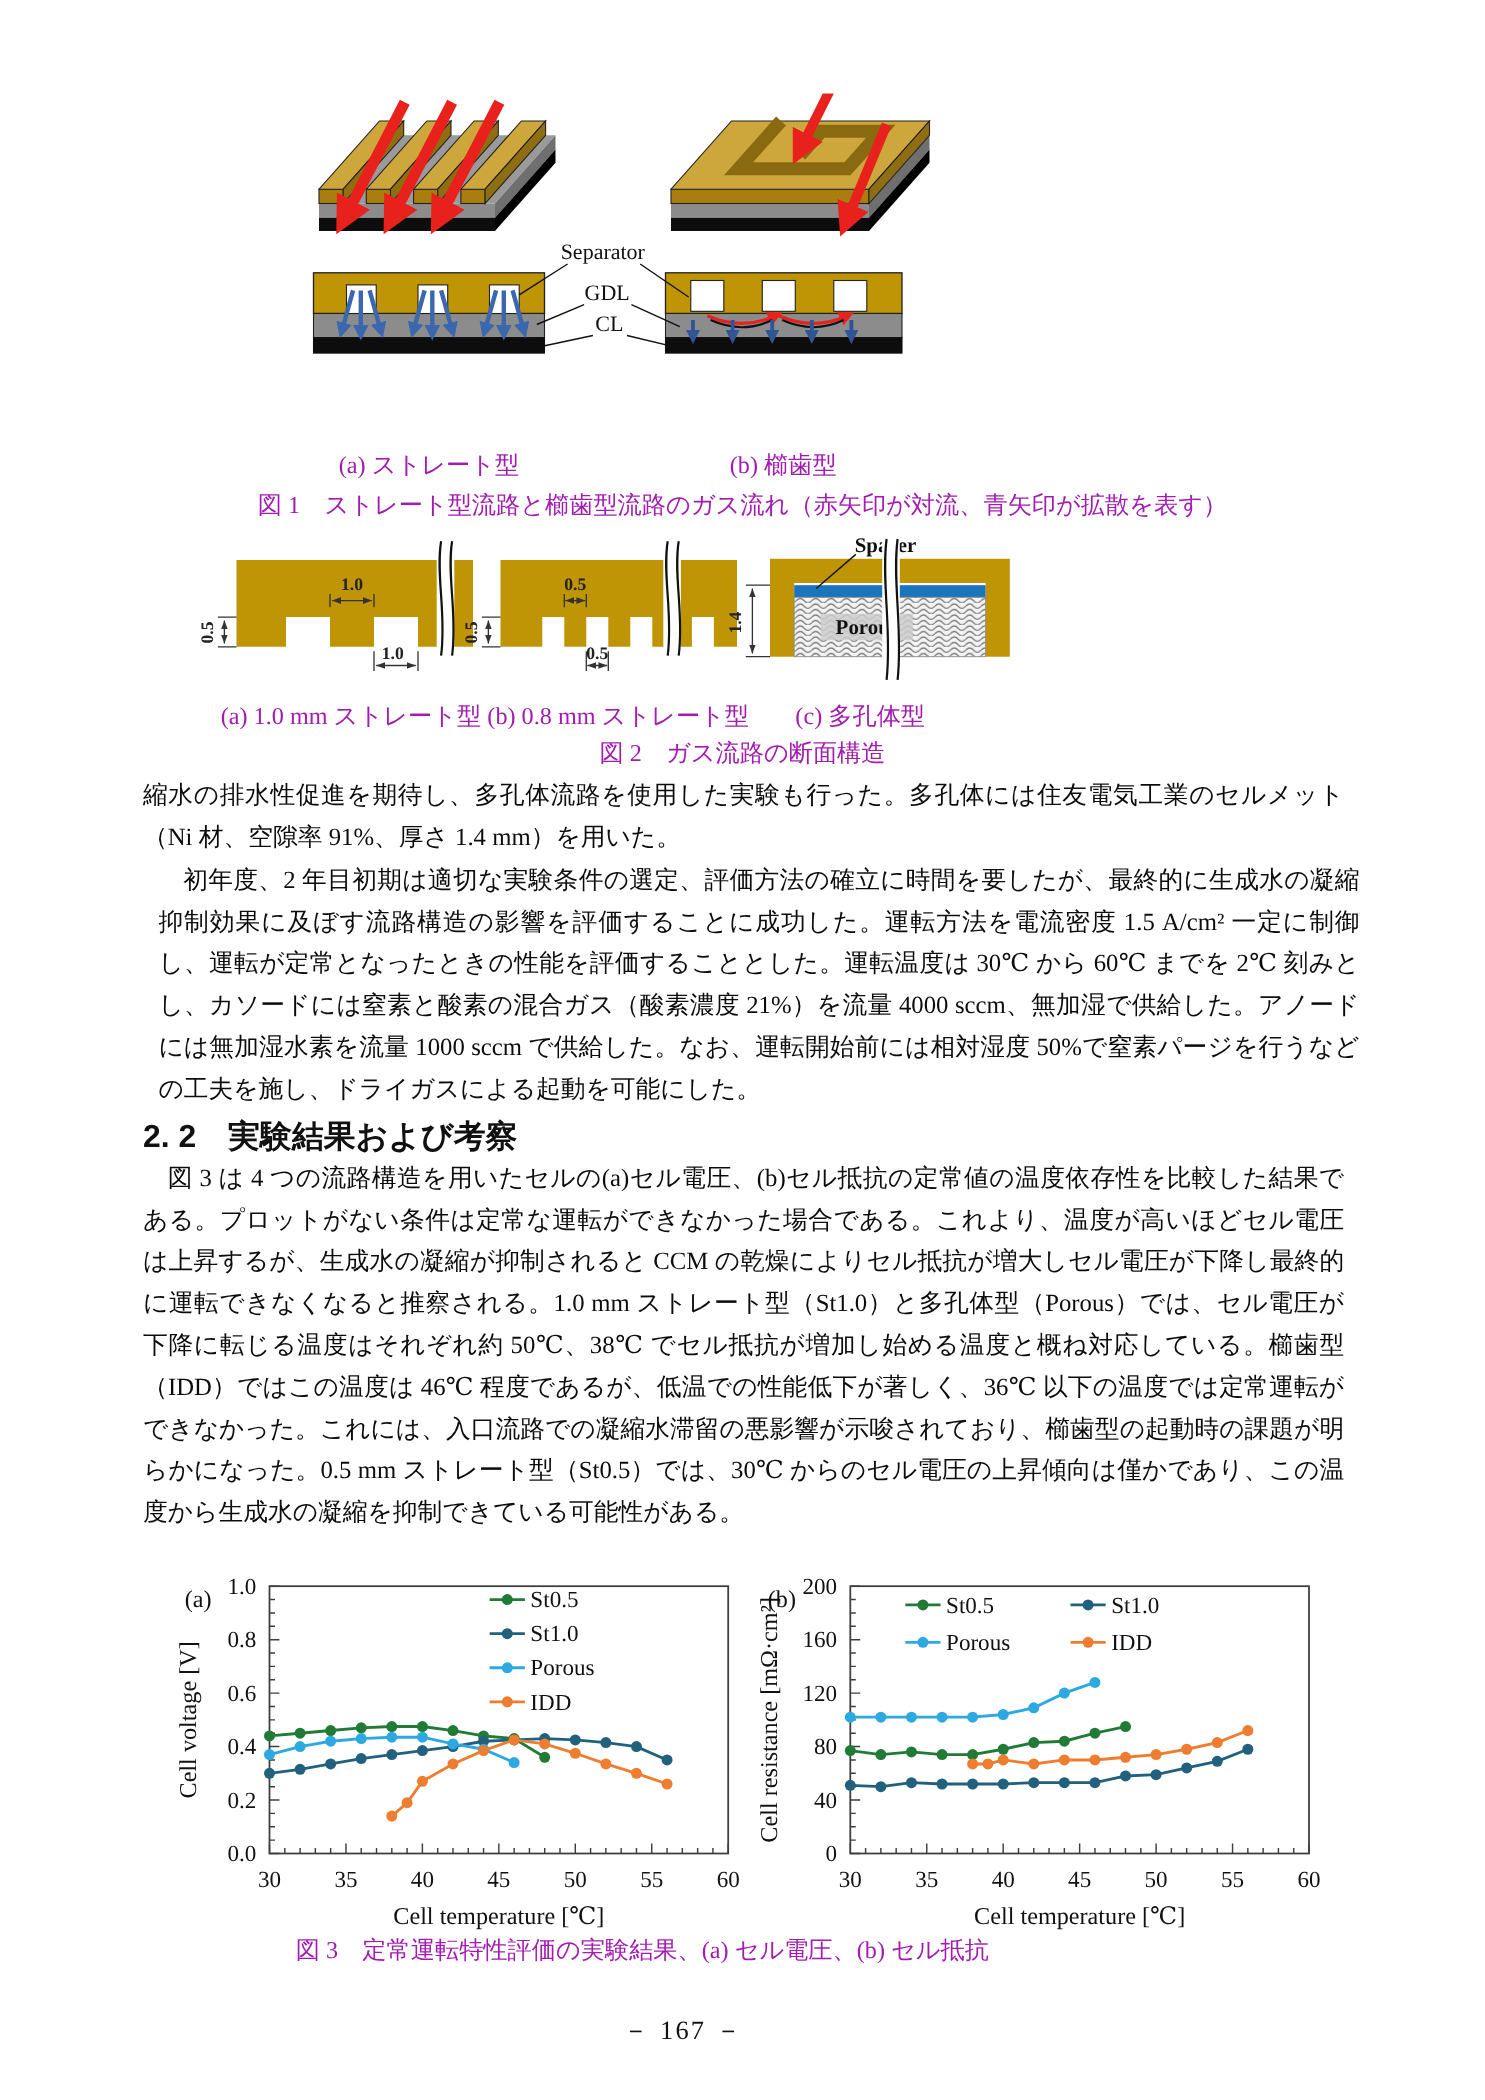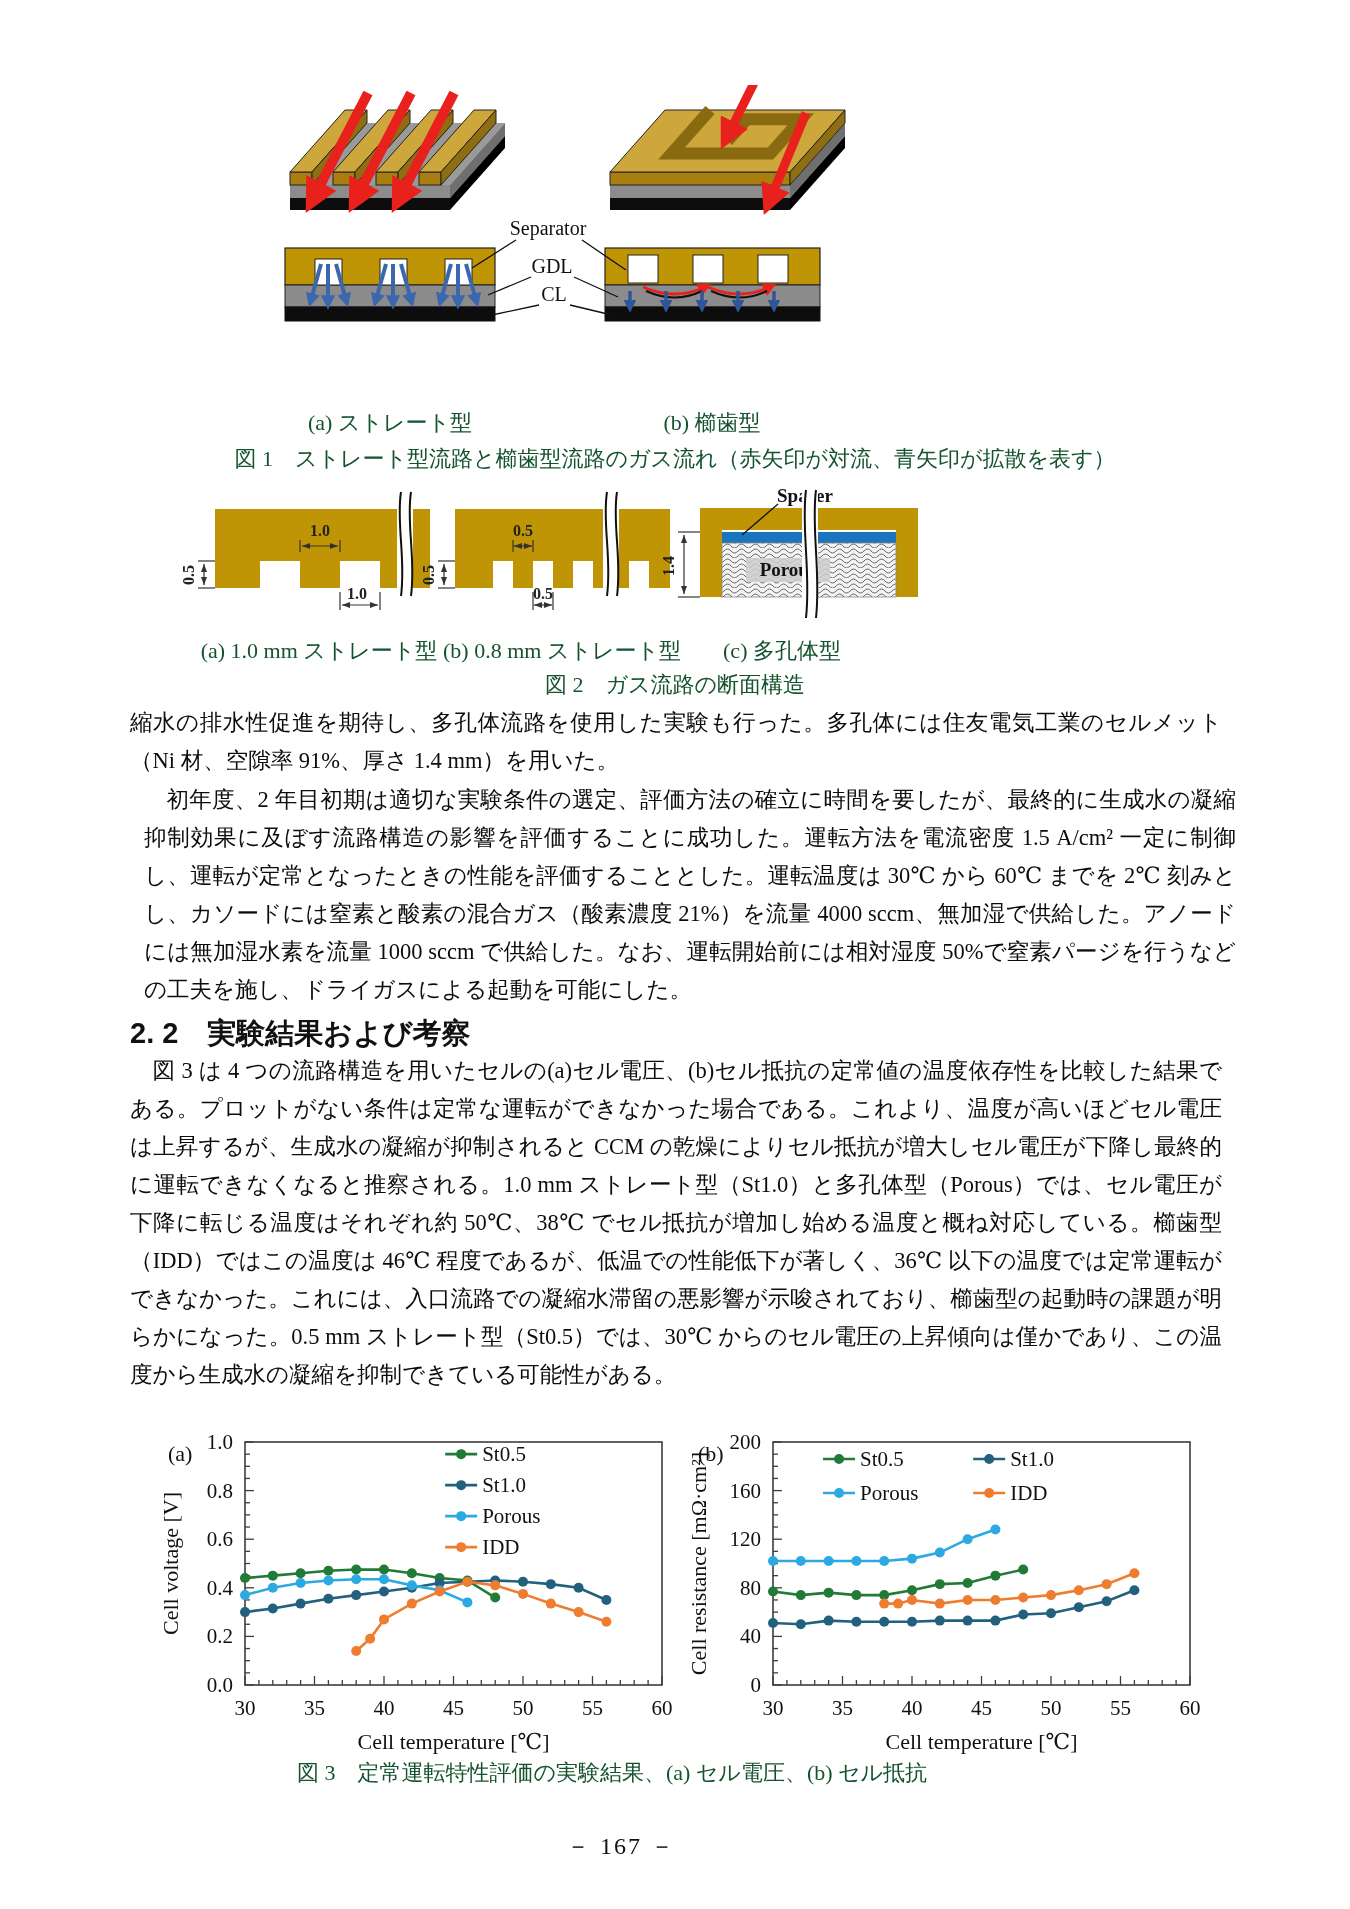--- a/index.html
+++ b/index.html
@@ -1,19 +1,19 @@
 <!DOCTYPE html>
 <html><head>
 <meta charset="utf-8">
 <style>
   html,body{margin:0;padding:0;}
   body{width:1350px;height:1909px;position:relative;background:#ffffff;
        font-family:"Liberation Serif","DejaVu Serif",serif;color:#111;}
   .abs{position:absolute;}
-  .cap{font-size:22px;color:#14532d;white-space:nowrap;}
+  .cap{font-size:22px;color:#a21caf;white-space:nowrap;}
   .capcenter{transform:translateX(-50%);}
   .bodytext{width:1092px;font-size:22.5px;line-height:38px;text-align:justify;color:#0c0c0c;}
   .indent{text-indent:1em;}
   .heading{font-family:"Liberation Sans","DejaVu Sans",sans-serif;font-weight:bold;font-size:29px;}
   .figlabel{font-size:22px;}
   .ctick{font:21px "Liberation Serif","DejaVu Serif",serif;fill:#111;}
   .caxis{font:22px "Liberation Serif","DejaVu Serif",serif;fill:#111;}
   .f1label{font:20px "Liberation Serif","DejaVu Serif",serif;fill:#111;}
   .f2dim{font:bold 16px "Liberation Serif","DejaVu Serif",serif;fill:#222;}
   .f2name{font:bold 19px "Liberation Serif","DejaVu Serif",serif;fill:#111;}
@@ -500,15 +500,15 @@
     <line x1="145.04" y1="61.010000000000005" x2="177.04" y2="61.010000000000005" stroke="#2da9e1" stroke-width="2.6"></line>
     <circle cx="161.04" cy="61.010000000000005" r="5" fill="#2da9e1"></circle>
     <text x="182.04" y="68.01" class="ctick">Porous</text>
     <line x1="295.15999999999997" y1="61.010000000000005" x2="327.15999999999997" y2="61.010000000000005" stroke="#ee7d30" stroke-width="2.6"></line>
     <circle cx="311.15999999999997" cy="61.010000000000005" r="5" fill="#ee7d30"></circle>
     <text x="332.15999999999997" y="68.01" class="ctick">IDD</text>
     <text x="303.5" y="317" text-anchor="middle" class="caxis">Cell temperature [℃]</text>
     <text x="28" y="131.5" text-anchor="middle" class="caxis" transform="rotate(-90 28 131.5)">Cell resistance [mΩ·cm²]</text>
   </svg>
 
-<div class="abs cap" style="left:142px;top:1758px;width:940px;text-align:center;">図 3　定常運転特性評価の実験結果、(a) セル電圧、(b) セル抵抗</div>
+<div class="abs cap" style="left:114px;top:1758px;width:940px;text-align:center;">図 3　定常運転特性評価の実験結果、(a) セル電圧、(b) セル抵抗</div>
 
 <div class="abs pagenum" style="left:0;top:1830px;width:1242px;text-align:center;">－ 167 －</div>
 
 </body></html>

